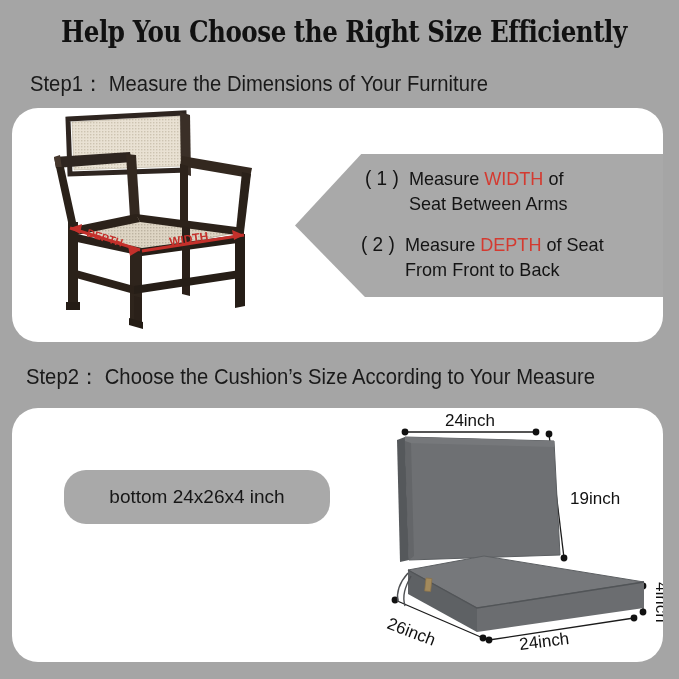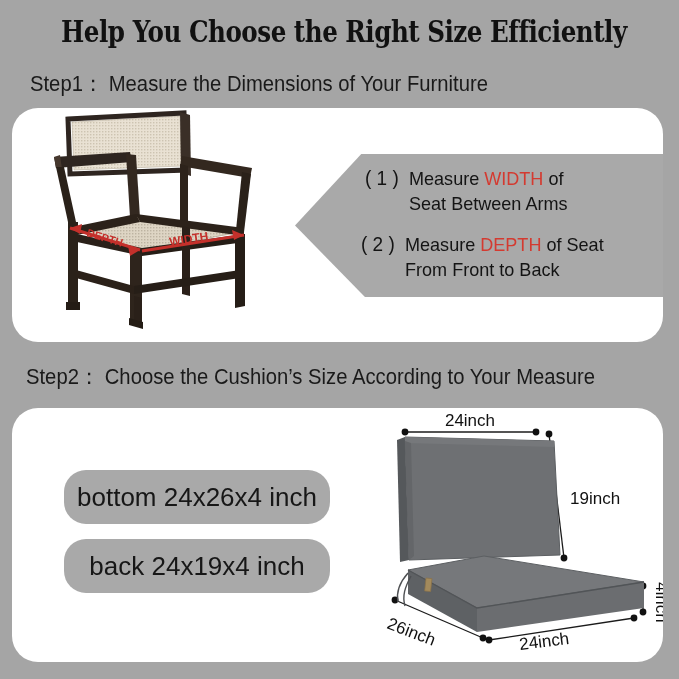--- a/index.html
+++ b/index.html
@@ -102,21 +102,21 @@
   .callout-text .hl { color: #d43a30; }
 
   
   .size-pill {
     position: absolute;
     background: #a9a9a9;
     border-radius: 22px;
     display: flex;
     align-items: center;
     justify-content: center;
-    font-size: 26px;
+    font-size: 19px;
     color: #171717;
     white-space: nowrap;
   }
   #pill-bottom { left: 52px; top: 62px; width: 266px; height: 54px; }
   #pill-back   { left: 52px; top: 131px; width: 266px; height: 54px; }
 
   
   #cushion-figure {
     position: absolute;
     left: 352px;
@@ -220,21 +220,20 @@
     </div>
   </div>
 </div>
 
 <div class="step-heading" id="step2-heading">Step2： Choose the Cushion’s Size According to Your Measure</div>
 
 <div class="card" id="card-step2">
 
   <div class="size-pill" id="pill-bottom">bottom 24x26x4 inch</div>
 
-  <div class="size-pill" id="pill-back">back 24x19x4 inch</div>
 
   <div id="cushion-figure">
     <svg width="311" height="252" viewBox="0 0 311 252" xmlns="http://www.w3.org/2000/svg">
       <g stroke="#1b1b1b" stroke-width="1.3" fill="none">
 
         <line x1="41" y1="22" x2="172" y2="22"></line>
 
         <line x1="185" y1="24" x2="200" y2="148"></line>
 
         <line x1="279" y1="176" x2="279" y2="202"></line>

